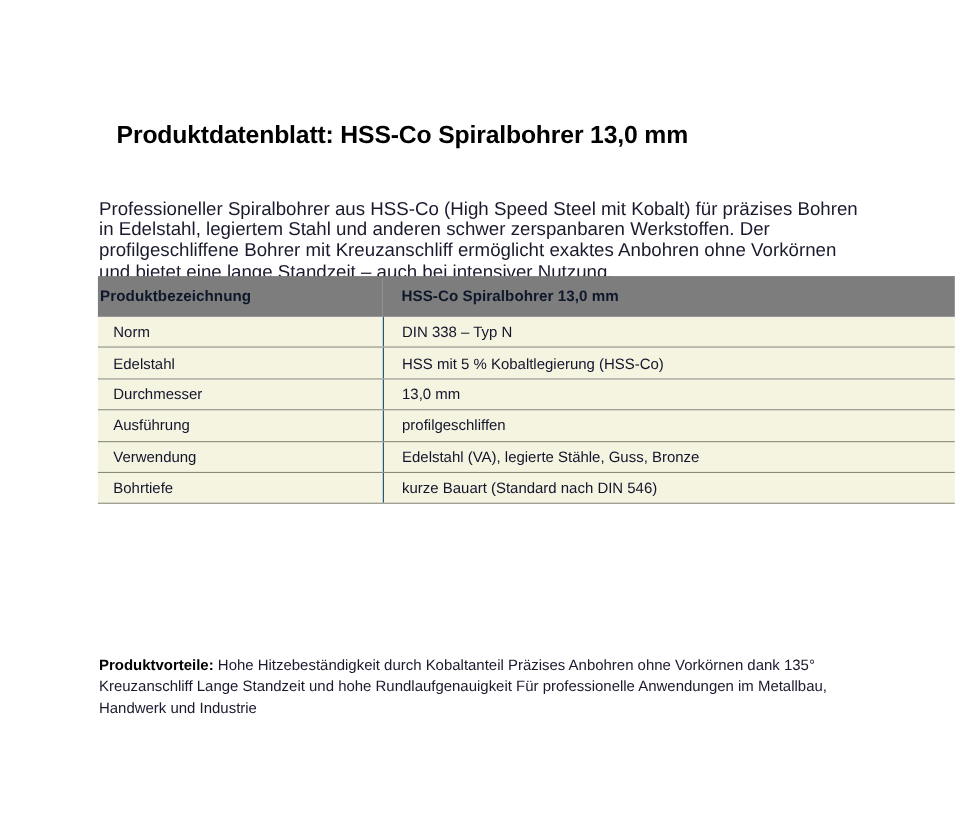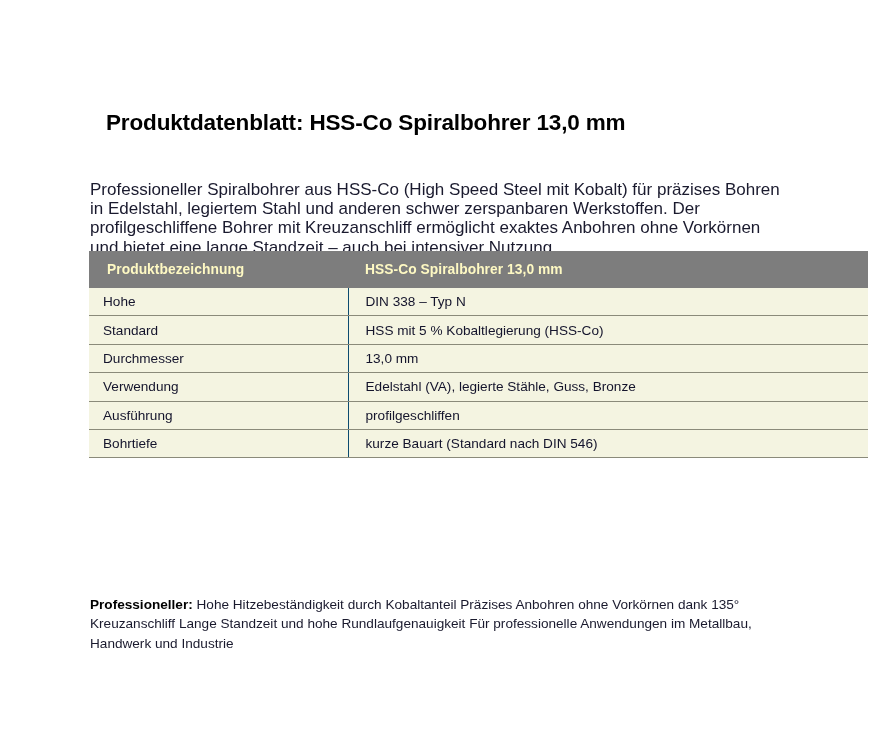--- a/index.html
+++ b/index.html
@@ -61,26 +61,26 @@
     width: 779px;
     border-collapse: collapse;
     table-layout: fixed;
     font-size: 13.6px;
   }
   .spec-table col.c-label { width: 259px; }
   .spec-table col.c-value { width: 520px; }
 
   .spec-table thead th {
     background: #7d7d7d;
-    color: #fef9c3;
+    color: #0f172a;
     font-weight: bold;
     font-size: 13.8px;
     text-align: left;
     height: 37px;
-    padding: 0 0 0 18px;
+    padding: 0 0 0 2px;
     border: none;
     vertical-align: middle;
     letter-spacing: 0.05px;
   }
   .spec-table thead th.th-value {
     padding-left: 17px;
   }
 
   .spec-table tbody td {
     background: #f4f4e1;
@@ -131,41 +131,41 @@
       <col class="c-value">
     </colgroup>
     <thead>
       <tr>
         <th class="th-label">Produktbezeichnung</th>
         <th class="th-value">HSS-Co Spiralbohrer 13,0 mm</th>
       </tr>
     </thead>
     <tbody>
       <tr>
-        <td class="td-label">Hohe</td>
+        <td class="td-label">Norm</td>
         <td class="td-value">DIN 338 – Typ N</td>
       </tr>
       <tr>
-        <td class="td-label">Standard</td>
+        <td class="td-label">Edelstahl</td>
         <td class="td-value">HSS mit 5 % Kobaltlegierung (HSS-Co)</td>
       </tr>
       <tr>
         <td class="td-label">Durchmesser</td>
         <td class="td-value">13,0 mm</td>
       </tr>
       <tr>
+        <td class="td-label">Ausführung</td>
+        <td class="td-value">profilgeschliffen</td>
+      </tr>
+      <tr>
         <td class="td-label">Verwendung</td>
         <td class="td-value">Edelstahl (VA), legierte Stähle, Guss, Bronze</td>
-      </tr>
-      <tr>
-        <td class="td-label">Ausführung</td>
-        <td class="td-value">profilgeschliffen</td>
       </tr>
       <tr>
         <td class="td-label">Bohrtiefe</td>
         <td class="td-value">kurze Bauart (Standard nach DIN 546)</td>
       </tr>
     </tbody>
   </table>
 
-  <p class="benefits"><b>Professioneller:</b> <span>Hohe Hitzebeständigkeit durch Kobaltanteil Präzises Anbohren ohne Vorkörnen dank 135° Kreuzanschliff Lange Standzeit und hohe Rundlaufgenauigkeit Für professionelle Anwendungen im Metallbau, Handwerk und Industrie</span></p>
+  <p class="benefits"><b>Produktvorteile:</b> <span>Hohe Hitzebeständigkeit durch Kobaltanteil Präzises Anbohren ohne Vorkörnen dank 135° Kreuzanschliff Lange Standzeit und hohe Rundlaufgenauigkeit Für professionelle Anwendungen im Metallbau, Handwerk und Industrie</span></p>
 
 </div>
 
 </body></html>

